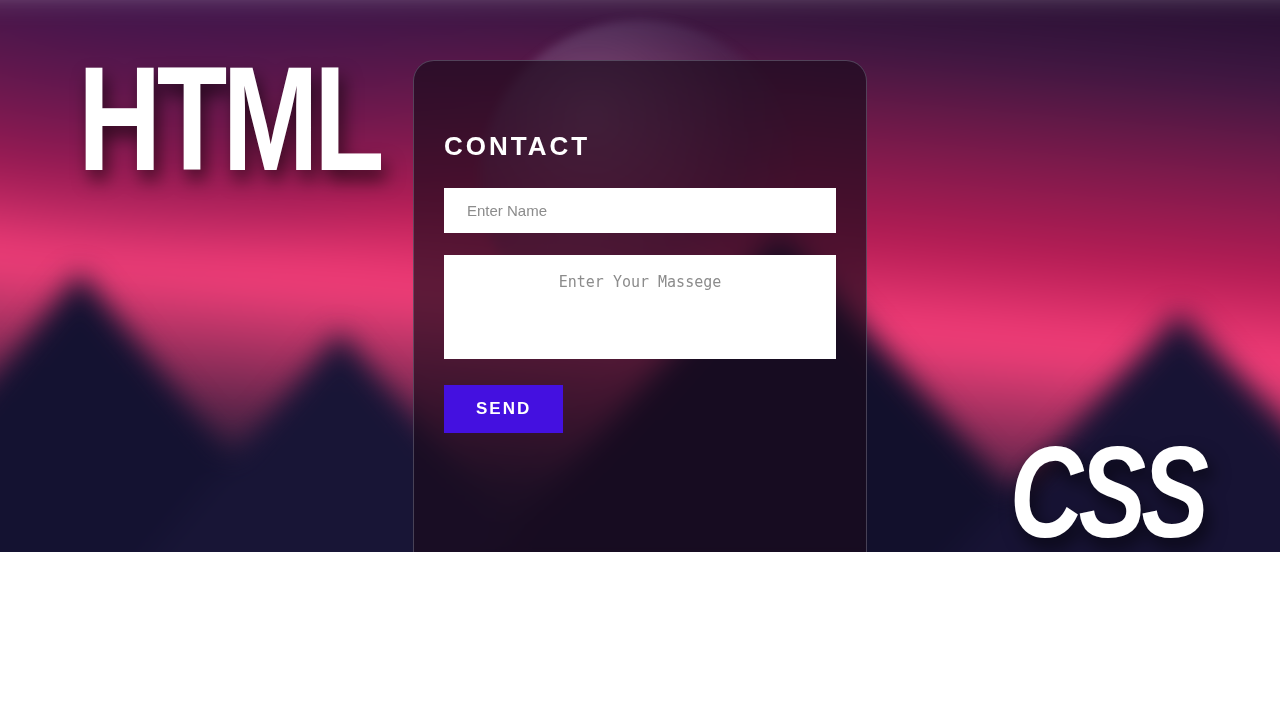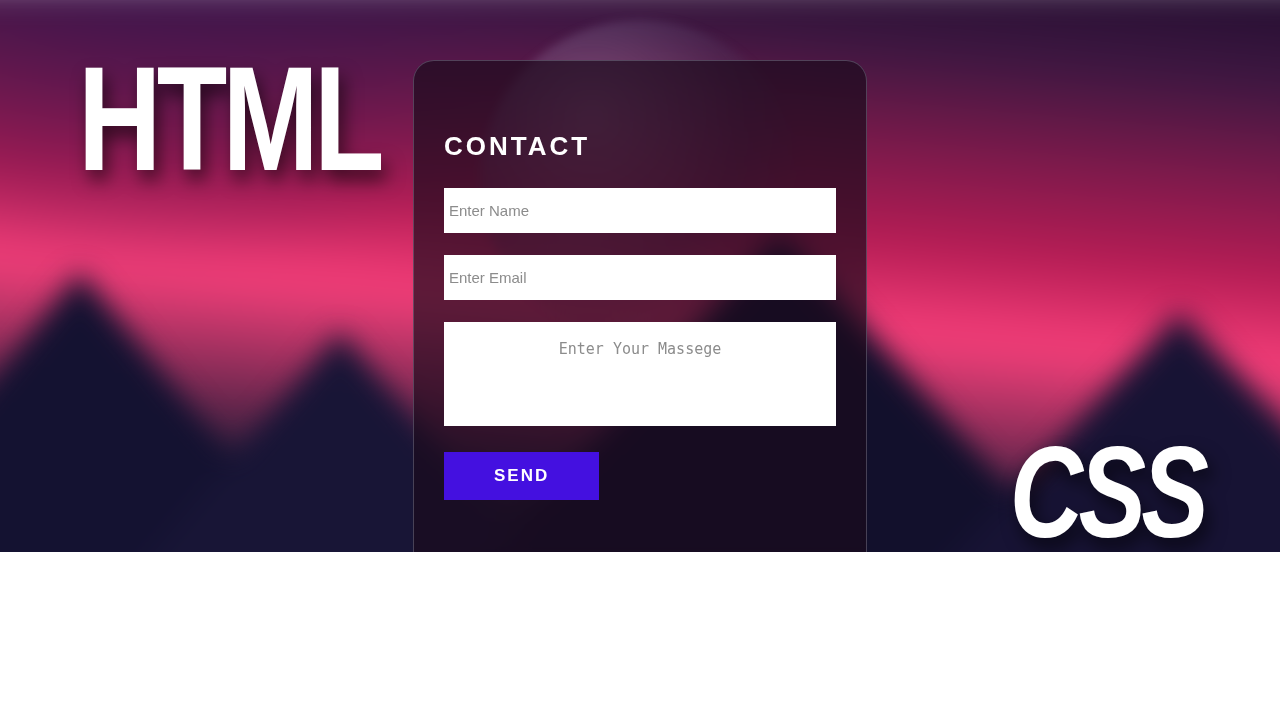--- a/index.html
+++ b/index.html
@@ -16,24 +16,24 @@
   .m4{left:980px;border-width:0 260px 280px 260px;border-color:transparent transparent #171334 transparent;}
 
   .planet{position:absolute;left:480px;top:20px;width:320px;height:320px;border-radius:50%;
       background:radial-gradient(circle at 35% 30%, rgba(180,160,200,0.35) 0%, rgba(80,60,100,0.25) 50%, rgba(30,20,50,0) 72%);
       filter:blur(4px);}
 
   .card{position:absolute;left:413px;top:60px;width:454px;height:576px;border-radius:21px;
       background:rgba(26,10,28,0.68);border:1px solid rgba(120,120,140,0.5);box-sizing:border-box;padding:32px 30px;
       backdrop-filter:blur(2px);}
   .card h2{margin:38px 0 26px 0;color:#fff;font-size:26px;letter-spacing:3px;font-weight:700;}
-  .field{display:block;width:100%;box-sizing:border-box;background:#fff;border:none;outline:none;padding:14px 5px;font-size:15px;color:#333;margin-bottom:22px;}
+  .field{display:block;width:100%;box-sizing:border-box;background:#fff;border:none;outline:none;padding:14px 23px;font-size:15px;color:#333;margin-bottom:22px;}
   .field::placeholder{color:#8c8c8c;}
   .msg{height:104px;resize:none;padding-top:18px;text-align:center;}
-  .btn{margin-top:4px;display:inline-block;background:#4410e0;color:#fff;font-weight:700;letter-spacing:2px;font-size:17px;border:none;padding:14px 50px;cursor:pointer;}
+  .btn{margin-top:4px;display:inline-block;background:#4410e0;color:#fff;font-weight:700;letter-spacing:2px;font-size:17px;border:none;padding:14px 32px;cursor:pointer;}
 
   .big{position:absolute;color:#fff;font-weight:900;text-shadow:6px 10px 20px rgba(0,0,0,0.6);letter-spacing:-6px;line-height:0.8;}
   .big.html{left:78px;top:60px;font-size:148px;transform:scaleX(0.78);transform-origin:left top;}
   .big.css{right:76px;top:440px;font-size:130px;transform:scaleX(0.78);transform-origin:right top;font-style:italic;}
 </style>
 </head>
 <body>
 
 <div class="stage">
   <div class="bg"></div>
@@ -43,19 +43,18 @@
     <div class="mountain m2"></div>
     <div class="mountain m3"></div>
     <div class="mountain m4"></div>
   </div>
 
   <div class="big html">HTML</div>
 
   <div class="card">
     <h2>CONTACT</h2>
     <input class="field" type="text" placeholder="Enter Name" style="">
-    <input class="field" type="text" placeholder="Enter Email" style="">
     <textarea class="field msg" placeholder="Enter Your Massege" style=""></textarea>
     <button class="btn">SEND</button>
   </div>
 
   <div class="big css">CSS</div>
 </div>
 
 </body></html>

